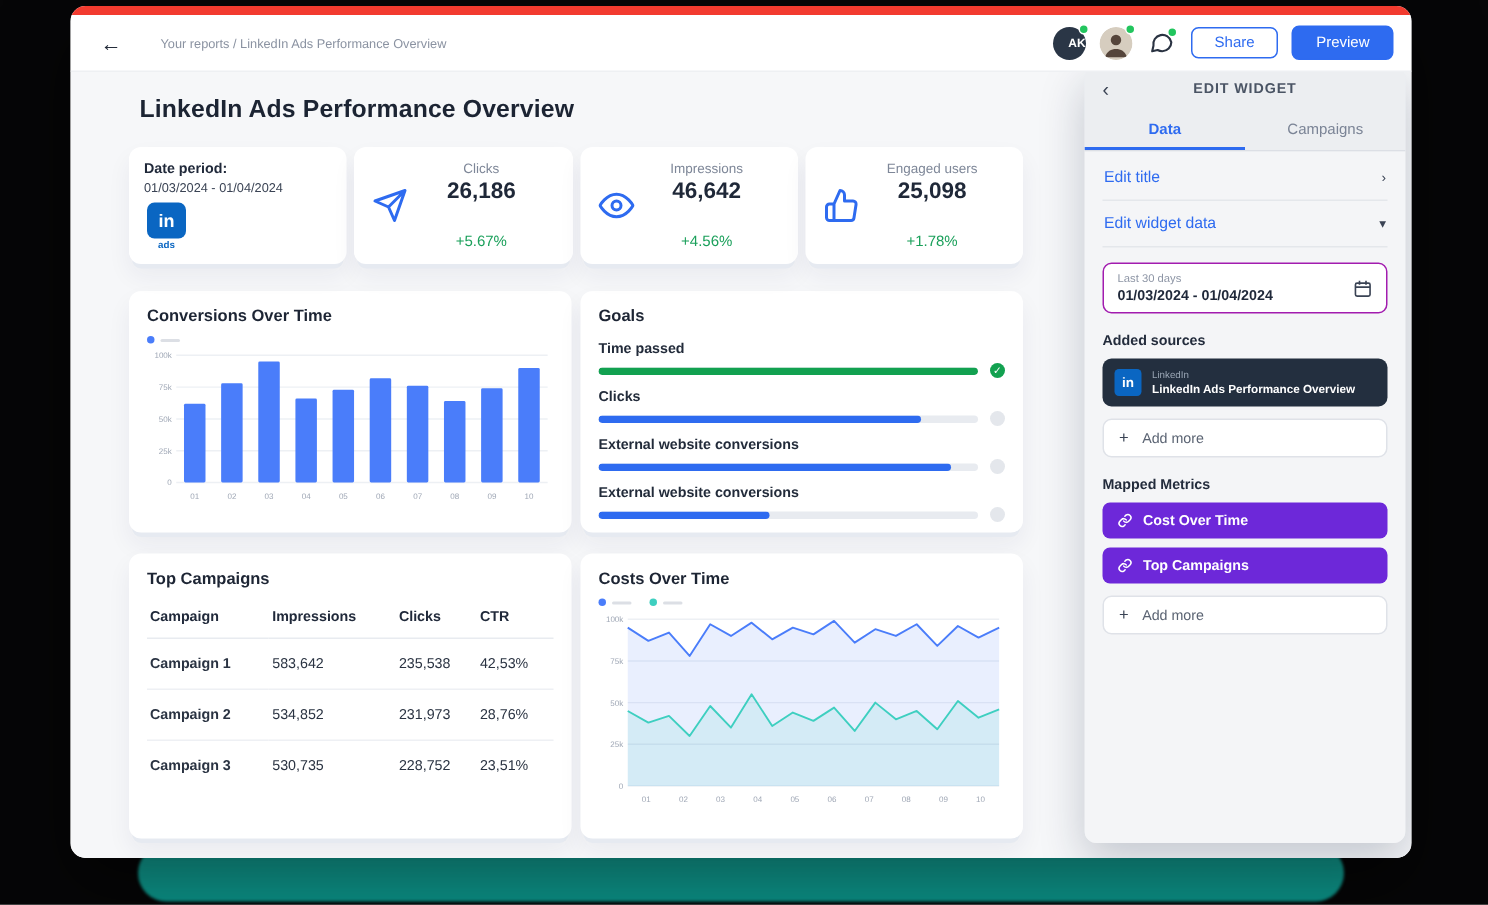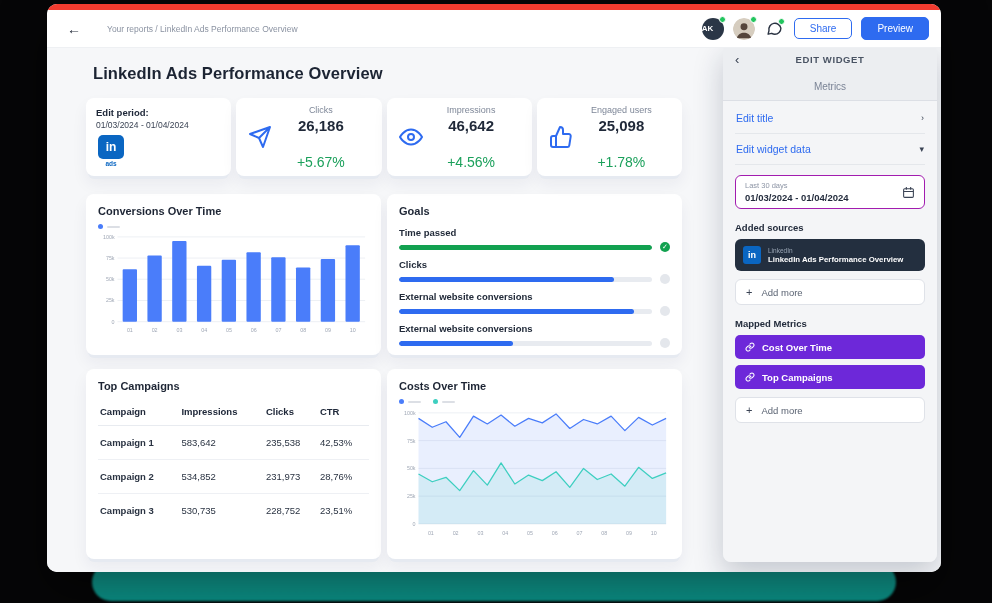--- a/index.html
+++ b/index.html
@@ -5,21 +5,21 @@
 *{margin:0;padding:0;box-sizing:border-box}
 html,body{width:992px;height:603px;background:#060607;overflow:hidden;font-family:"Liberation Sans",sans-serif}
 body{position:relative}
 .glow{position:absolute;left:92px;right:96px;bottom:2px;height:38px;border-radius:19px;background:linear-gradient(#16c2b3,#0b9b90);filter:blur(1px)}
 .window{position:absolute;left:47px;top:4px;width:894px;height:568px;background:#fff;border-radius:10px;overflow:hidden;box-shadow:0 18px 45px rgba(0,0,0,.55)}
 .redbar{height:6px;background:#f23b2f}
 .appheader{height:38px;display:flex;align-items:center;padding:0 12px 0 20px;background:#fff;border-bottom:1px solid #eef0f3;position:relative;z-index:5}
 .back{font-size:14px;color:#242c3a;cursor:pointer;margin-right:26px}
 .crumb{font-size:8.5px;color:#8a92a1}
 .hright{margin-left:auto;display:flex;align-items:center;gap:9px}
-.avatar{width:22px;height:22px;border-radius:50%;position:relative;display:flex;align-items:center;justify-content:flex-start}
+.avatar{width:22px;height:22px;border-radius:50%;position:relative;display:flex;align-items:center;justify-content:flex-end}
 .a1{background:#2a3646;color:#fff;font-size:8px;font-weight:bold}
 .a2{overflow:visible}
 .a2 svg{border-radius:50%}
 .dot{position:absolute;top:-2px;right:-2px;width:7px;height:7px;border-radius:50%;background:#22c55e;border:1.5px solid #fff}
 .chat{position:relative;display:flex;align-items:center;margin:0 2px}
 .btn-outline{border:1px solid #2e6bf0;color:#2e6bf0;background:#fff;font-size:10px;padding:4px 15px;border-radius:5px;cursor:pointer;font-family:inherit}
 .btn-solid{border:1px solid #2e6bf0;background:#2e6bf0;color:#fff;font-size:10px;padding:5px 15px;border-radius:5px;cursor:pointer;font-family:inherit}
 .appbody{position:absolute;top:44px;left:0;right:0;bottom:0;background:#f6f7f9}
 .main{position:absolute;left:39px;top:0;width:596px}
 h1{font-size:16.5px;color:#1c2433;margin:16px 0 0 7px;letter-spacing:.1px}
@@ -29,21 +29,21 @@
 .kpdl{font-size:9.5px;font-weight:bold;color:#20293a}
 .kpdv{font-size:8.5px;color:#3a4354;margin-top:2px}
 .liblock{margin-top:5px;width:30px;text-align:center}
 .lisq{width:26px;height:24px;background:#0a66c2;border-radius:5px;color:#fff;font-weight:bold;font-size:12px;display:flex;align-items:center;justify-content:center;margin:0 auto}
 .liads{font-size:6.5px;color:#0a66c2;font-weight:bold;margin-top:1px}
 .kflex{display:flex;align-items:center}
 .kicon{flex:0 0 24px;margin:0 2px 0 2px}
 .kcol{flex:1;text-align:center;padding-right:4px}
 .klabel{font-size:9px;color:#7e8798}
 .kvalue{font-size:15px;font-weight:bold;color:#1f2838;margin-top:2px}
-.kdelta{font-size:14px;color:#1ba05b;margin-top:20px}
+.kdelta{font-size:10px;color:#1ba05b;margin-top:20px}
 .charts-row{display:flex;gap:6px;margin-top:18px}
 .chart-card{flex:1;height:161px;padding:11px 12px 6px}
 .ctitle{font-size:11px;font-weight:bold;color:#1d2534}
 .legend{display:flex;gap:12px;margin:7px 0 3px;align-items:center}
 .leg{display:inline-flex;align-items:center;gap:4px;cursor:pointer}
 .leg i{width:5px;height:5px;border-radius:50%;display:inline-block}
 .leg em{width:13px;height:2px;background:#dcdfe5;border-radius:2px;display:inline-block}
 .chart{width:100%;display:block}
 .goals{margin-top:9px}
 .goal{margin-top:7px}
@@ -121,21 +121,21 @@
       <button class="btn-solid">Preview</button>
     </div>
   </header>
 
   <div class="appbody">
     <div class="main">
       <h1>LinkedIn Ads Performance Overview</h1>
 
       <div class="kpi-row">
         <div class="card kpi">
-          <div class="kpdl">Edit period:</div>
+          <div class="kpdl">Date period:</div>
           <div class="kpdv">01/03/2024 - 01/04/2024</div>
           <div class="liblock">
             <div class="lisq">in</div>
             <div class="liads">ads</div>
           </div>
         </div>
         <div class="card kpi kflex">
           <svg class="kicon" width="24" height="24" viewBox="0 0 24 24">
               <path d="M22 2L11 13M22 2l-7 20-4-9-9-4 20-7z" fill="none" stroke="#2e6bf0" stroke-width="2" stroke-linejoin="round"></path>
             </svg>
@@ -328,21 +328,22 @@
         </div>
       </div>
     </div>
 
     <aside class="panel">
       <div class="phead">
         <span class="pback">‹</span>
         <span class="ptitle">EDIT WIDGET</span>
       </div>
       <div class="ptabs">
-        <div class="tab">Metrics</div>
+        <div class="tab active">Data</div>
+        <div class="tab">Campaigns</div>
       </div>
       <div class="pbody">
         <div class="plink">
           <span>Edit title</span>
           <span class="arr">›</span>
         </div>
         <div class="plink">
           <span>Edit widget data</span>
           <span class="arr">▾</span>
         </div>

